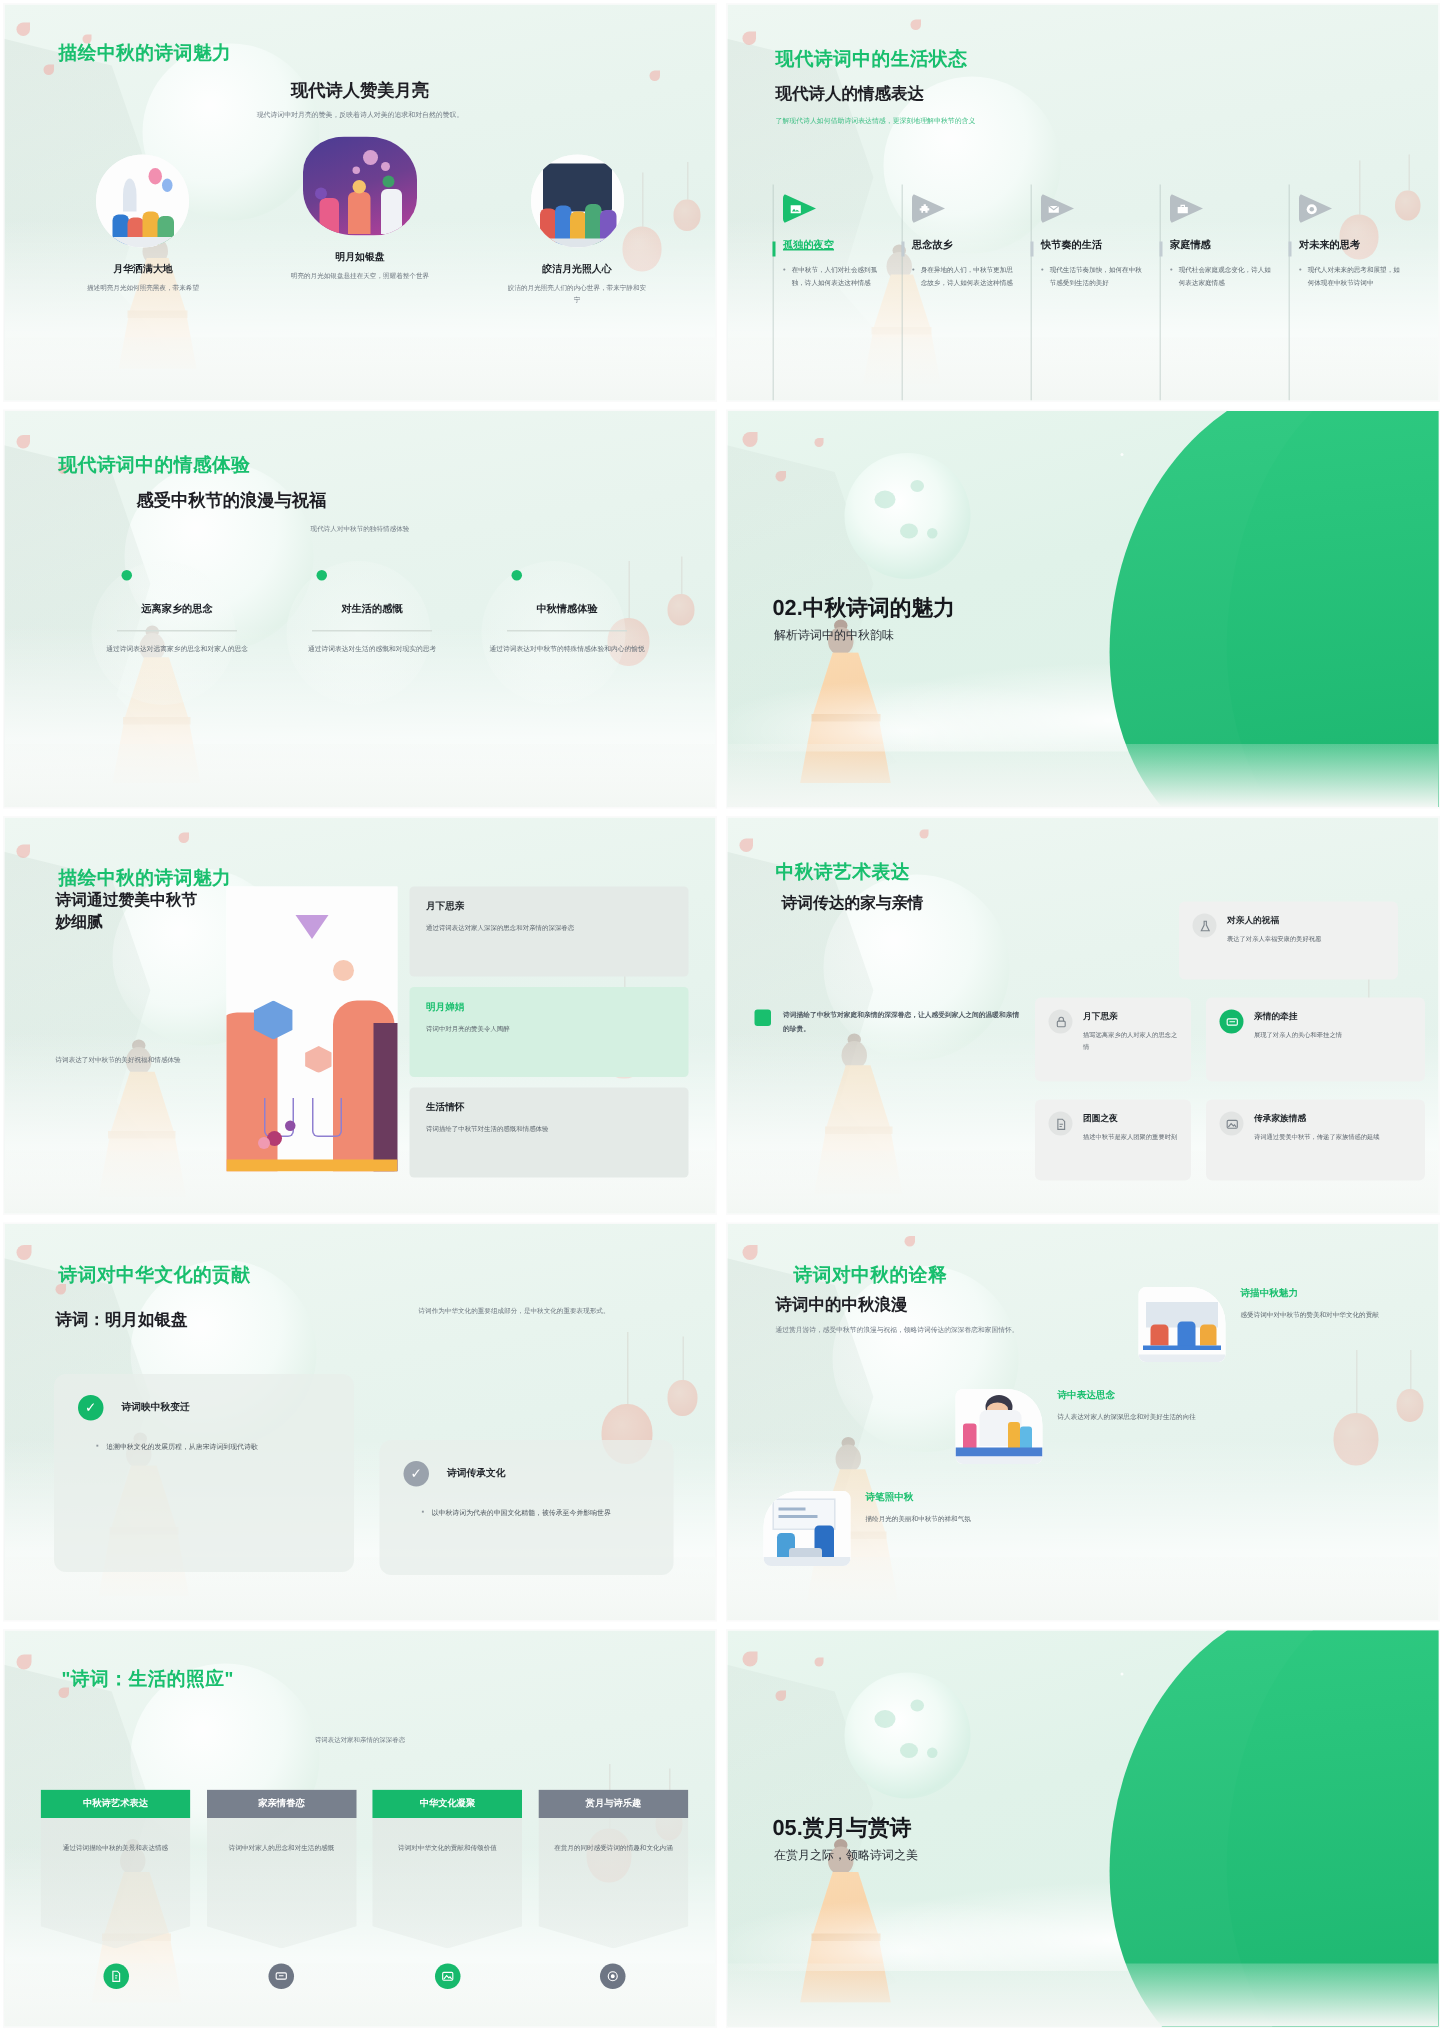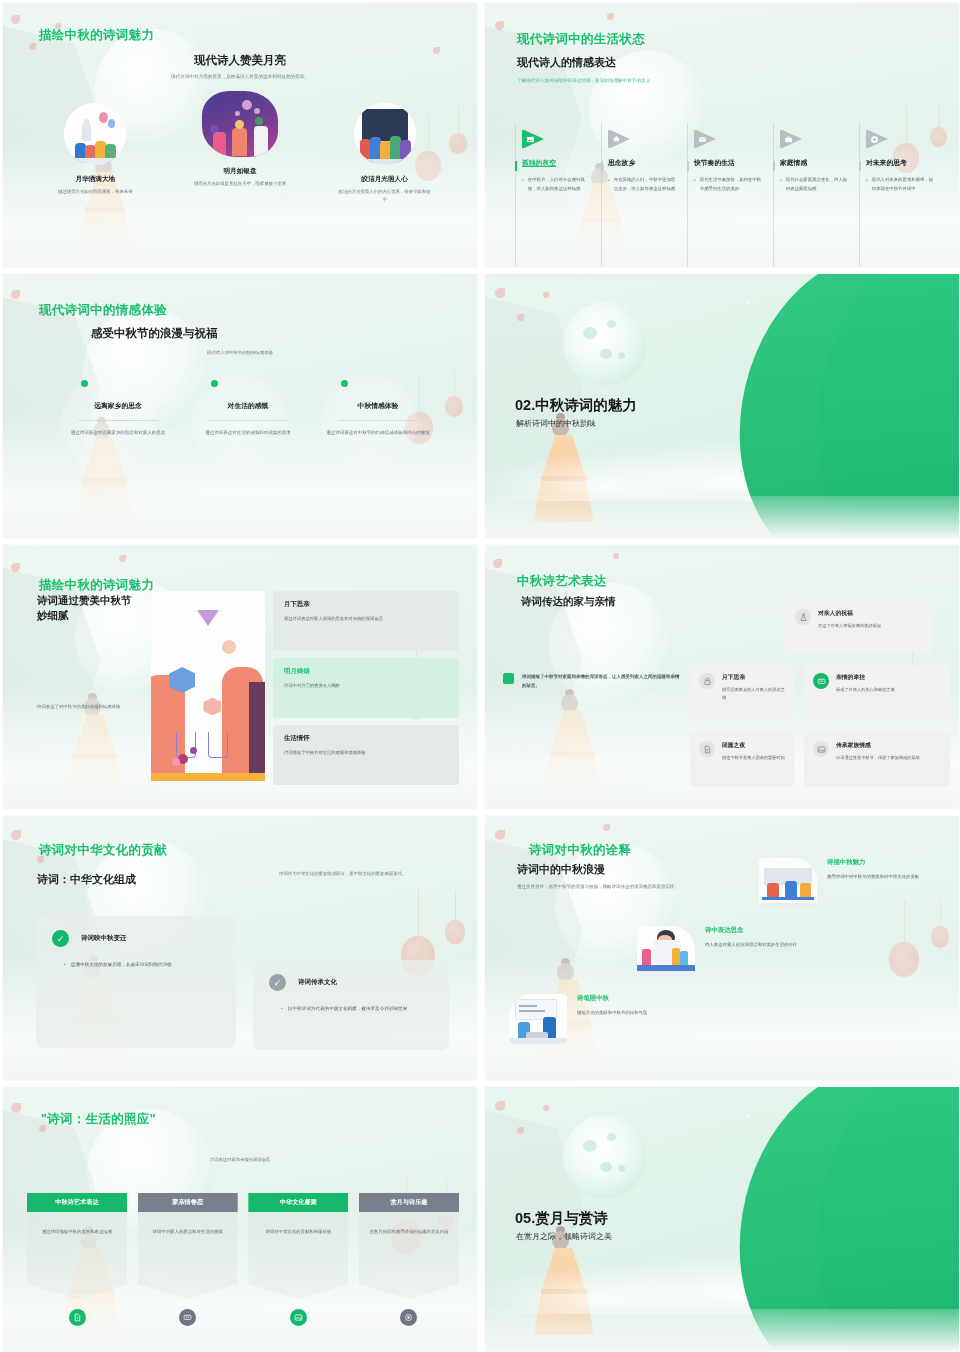--- a/index.html
+++ b/index.html
@@ -664,21 +664,21 @@
       <div class="monk" style="left:12%;bottom:6%;width:72px;height:104px;">
           <div class="bun"></div>
           <div class="head"></div>
           <div class="robe"></div>
           <div class="belt"></div>
         </div>
       <div class="mist"></div>
       <div class="ground"></div>
     </div>
     <div class="s-title">诗词对中华文化的贡献</div>
-    <div class="s-sub">诗词：中华文化组成</div>
+    <div class="s-sub">诗词：明月如银盘</div>
     <div class="rdesc">诗词作为中华文化的重要组成部分，是中秋文化的重要表现形式。</div>
     <div class="bigcard c1">
       <div class="chead">
         <div class="tick">✓</div>
         <div class="chtxt">诗词映中秋变迁</div>
       </div>
       <div class="cbul">
           <span class="d">▪</span>
           <span class="t">追溯中秋文化的发展历程，从唐宋诗词到现代诗歌</span>
         </div>

